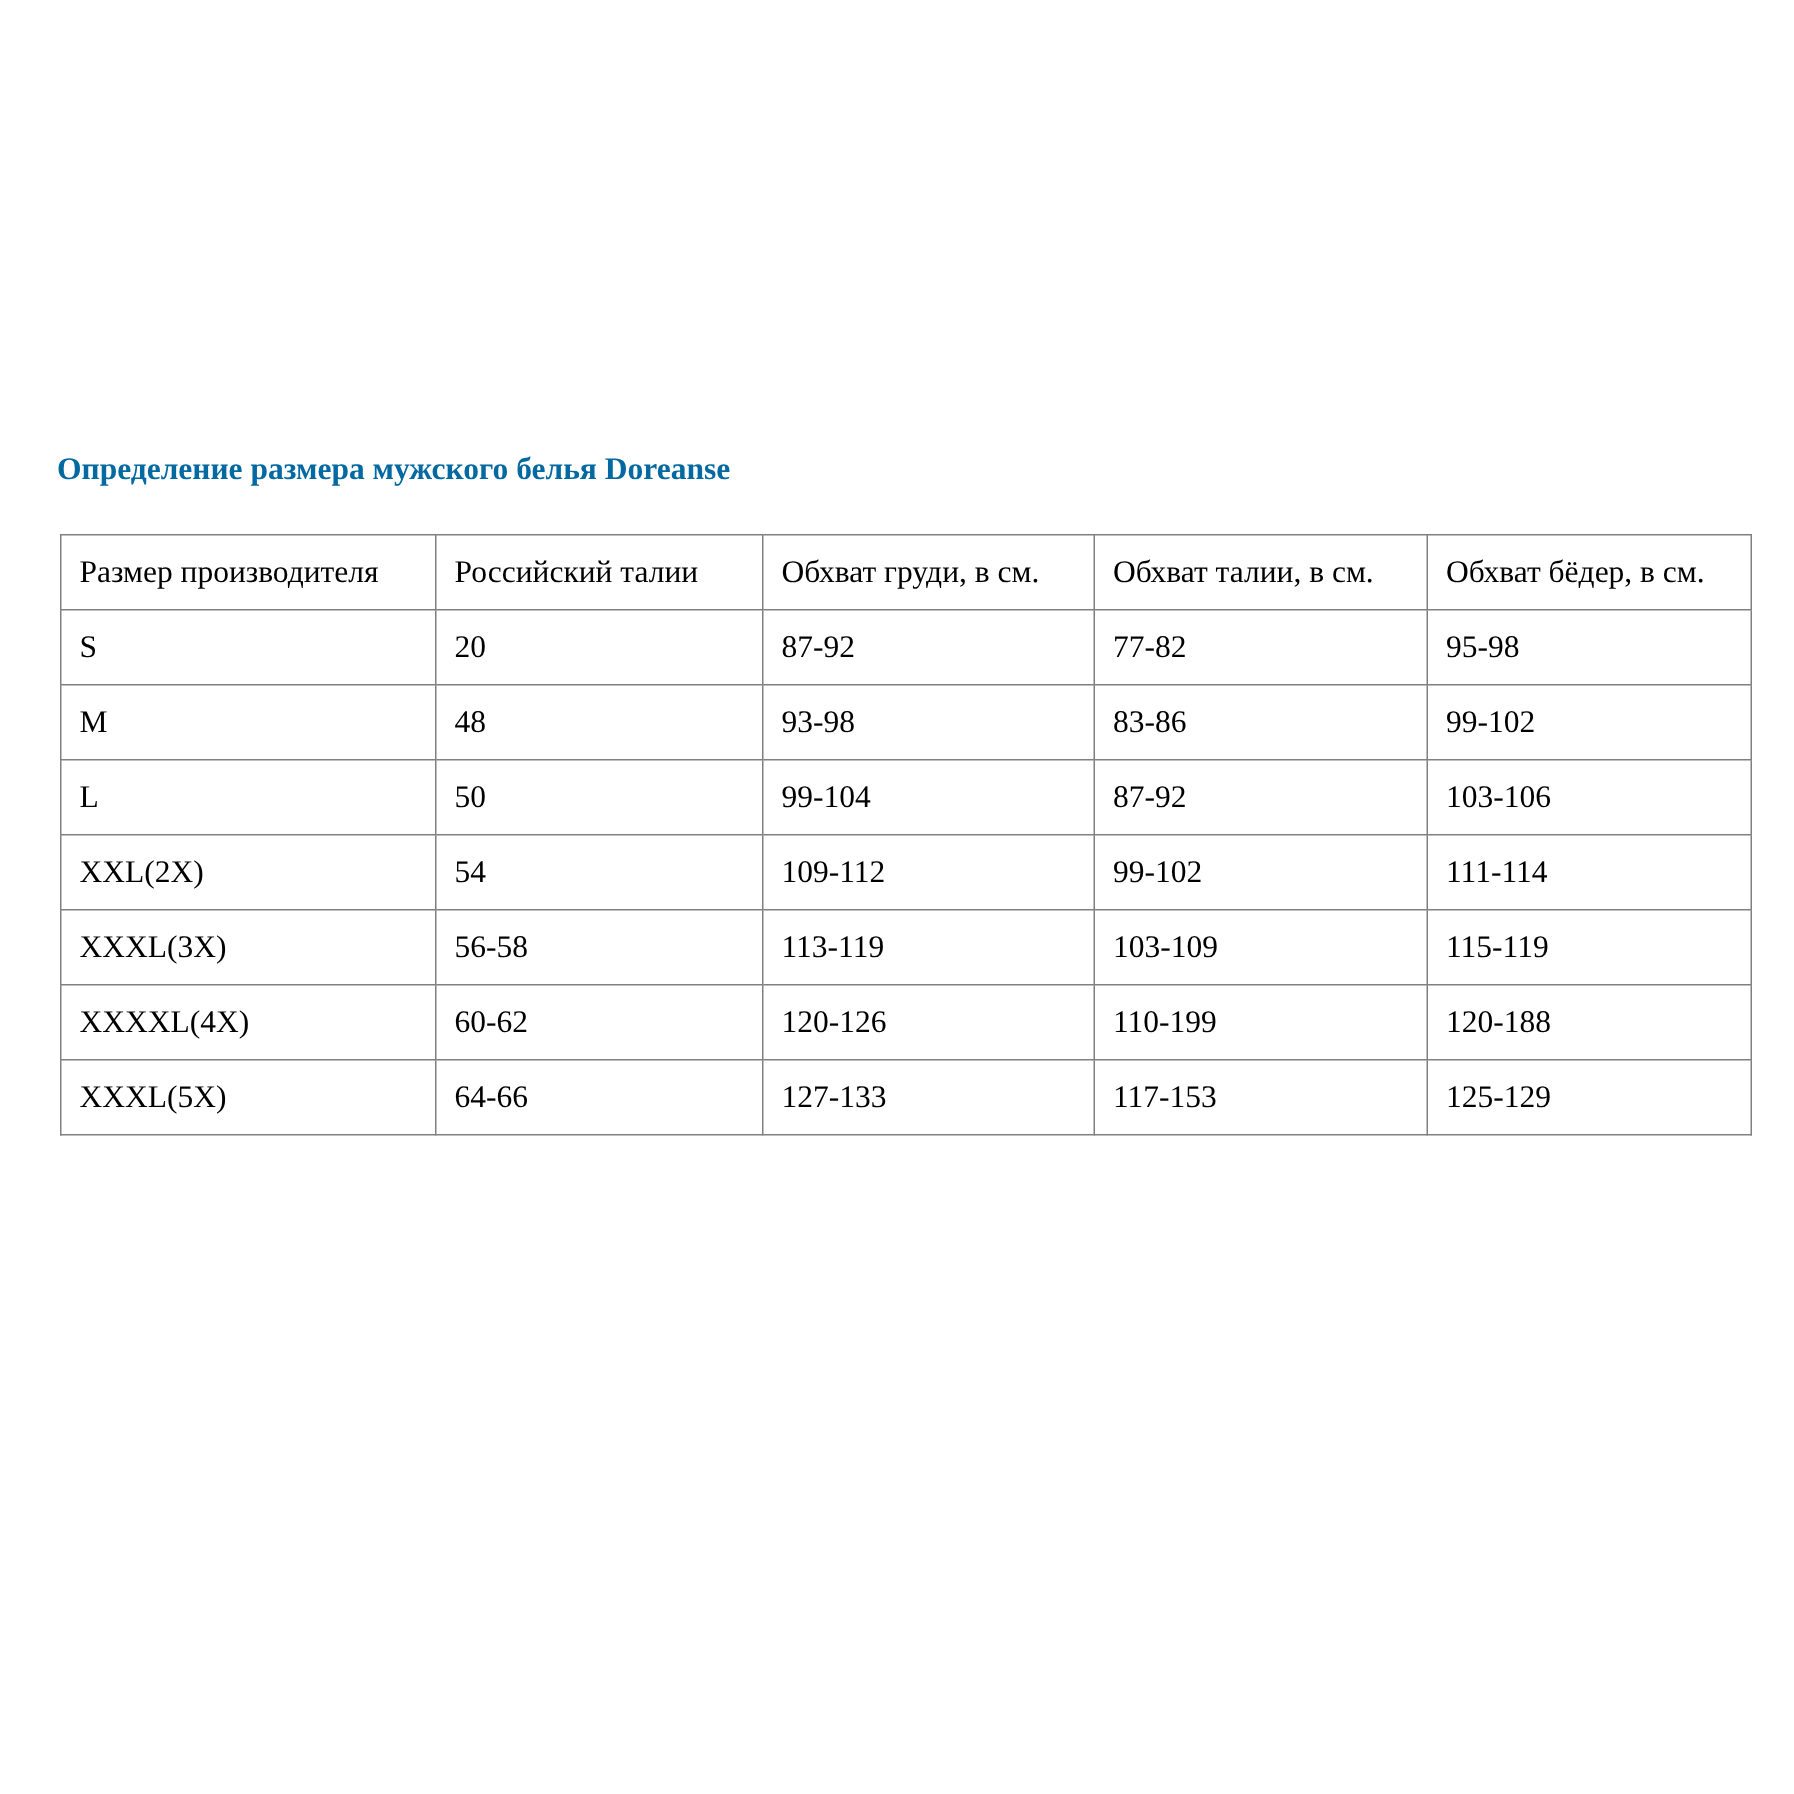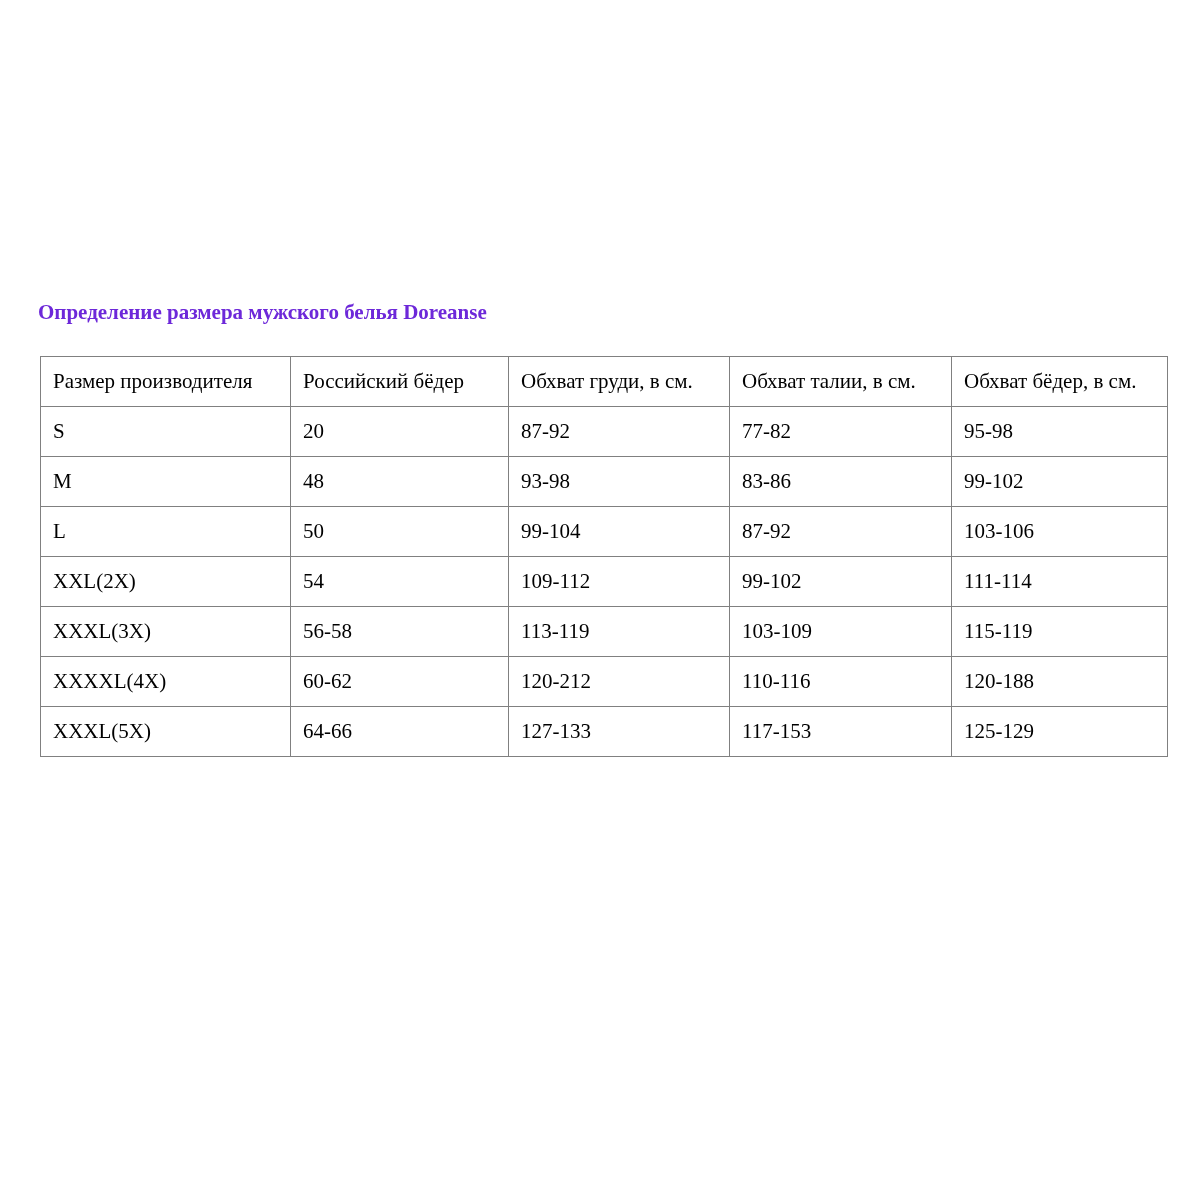--- a/index.html
+++ b/index.html
@@ -16,21 +16,21 @@
     overflow: hidden;
   }
   .page-title {
     position: absolute;
     left: 38px;
     top: 300px;
     margin: 0;
     font-size: 21px;
     line-height: 24px;
     font-weight: bold;
-    color: #6d28d9;
+    color: #0369a1;
     white-space: nowrap;
   }
   table.size-table {
     position: absolute;
     left: 40px;
     top: 356px;
     width: 1127px;
     border-collapse: collapse;
     table-layout: fixed;
   }
@@ -63,21 +63,21 @@
   <colgroup>
     <col class="c1">
       <col class="c2">
       <col class="c3">
       <col class="c4">
       <col class="c5">
   </colgroup>
   <thead>
     <tr>
       <th>Размер производителя</th>
-      <th>Российский бёдер</th>
+      <th>Российский талии</th>
       <th>Обхват груди, в см.</th>
       <th>Обхват талии, в см.</th>
       <th>Обхват бёдер, в см.</th>
     </tr>
   </thead>
   <tbody>
       <tr>
         <td>S</td>
         <td>20</td>
         <td>87-92</td>
@@ -108,22 +108,22 @@
       <tr>
         <td>XXXL(3X)</td>
         <td>56-58</td>
         <td>113-119</td>
         <td>103-109</td>
         <td>115-119</td>
       </tr>
       <tr>
         <td>XXXXL(4X)</td>
         <td>60-62</td>
-        <td>120-212</td>
-        <td>110-116</td>
+        <td>120-126</td>
+        <td>110-199</td>
         <td>120-188</td>
       </tr>
       <tr>
         <td>XXXL(5X)</td>
         <td>64-66</td>
         <td>127-133</td>
         <td>117-153</td>
         <td>125-129</td>
       </tr>
     </tbody>

